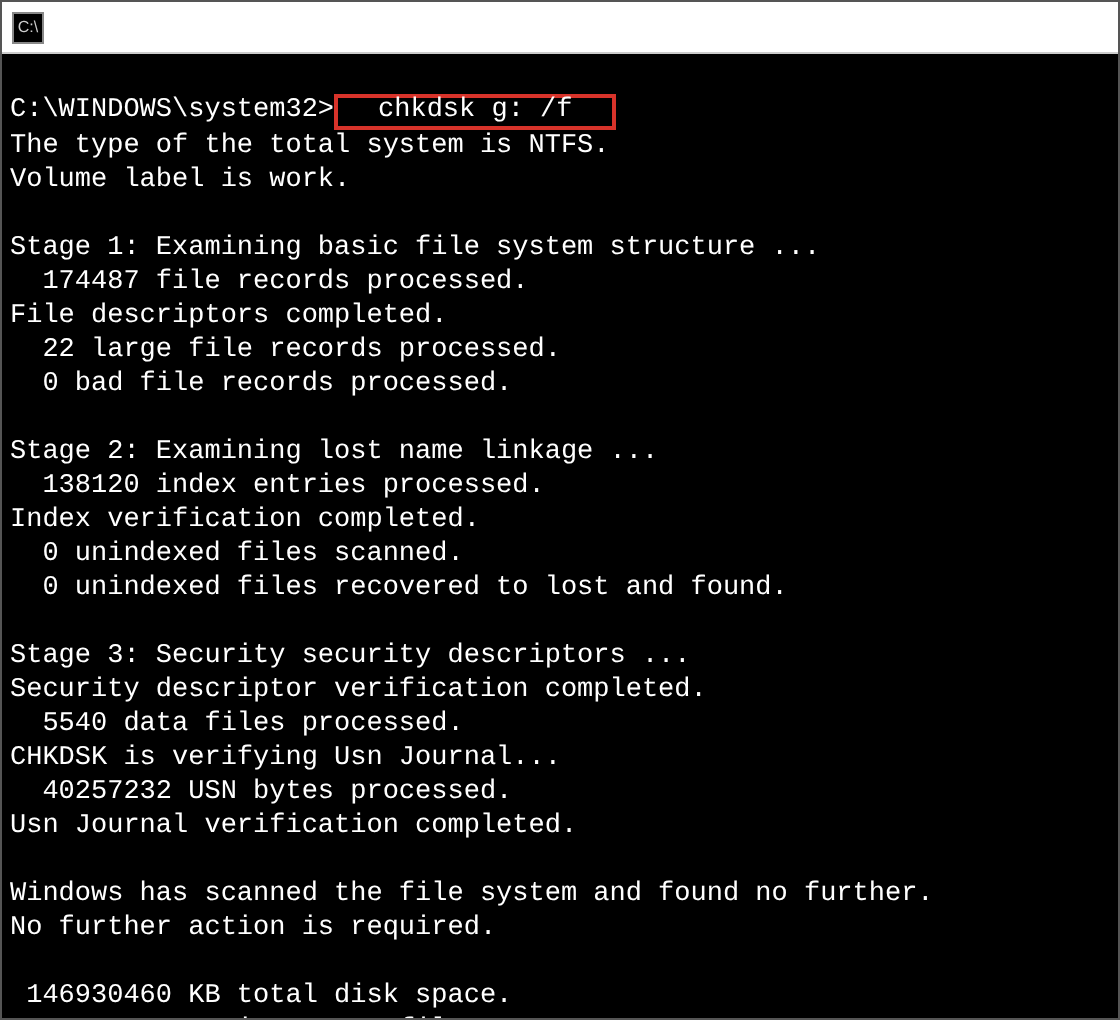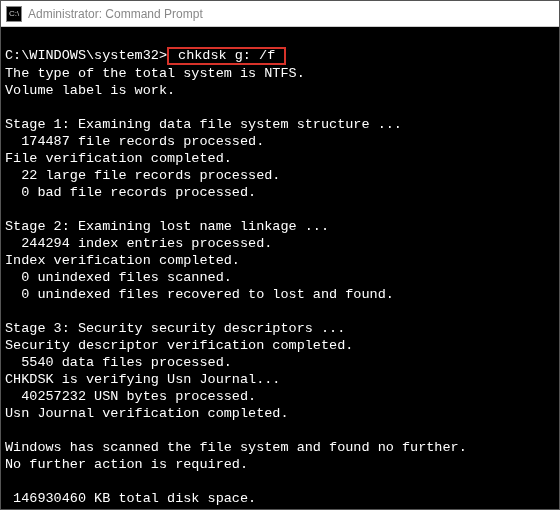--- a/index.html
+++ b/index.html
@@ -38,50 +38,49 @@
     .terminal {
       background: #000;
       color: #fff;
       padding: 3px 4px;
       line-height: 17px;
       font-family: Consolas, "Courier New", monospace;
       white-space: pre;
     }
     .highlight-box {
       border: 2px solid #d8332a;
-      padding: 0 9px;
+      padding: 0 20px;
       display: inline-block;
       line-height: 14px;
       margin-top: -1px;
     }
     .line { white-space: pre; }
   </style>
 </head>
 <body>
 
 <div class="titlebar">
   <div class="title-icon">
       <span>C:\</span>
     </div>
-  <span>Administrator: Command Prompt</span>
 </div>
 
 <div class="terminal">
 <span class="line"><span>C:\WINDOWS\system32&gt;</span><span class="highlight-box"><span>chkdsk g: /f</span></span></span>
 <span class="line">The type of the total system is NTFS.</span>
 <span class="line">Volume label is work.</span>
 <span class="line"></span>
-<span class="line">Stage 1: Examining data file system structure ...</span>
+<span class="line">Stage 1: Examining basic file system structure ...</span>
 <span class="line">  174487 file records processed.</span>
-<span class="line">File verification completed.</span>
+<span class="line">File descriptors completed.</span>
 <span class="line">  22 large file records processed.</span>
 <span class="line">  0 bad file records processed.</span>
 <span class="line"></span>
 <span class="line">Stage 2: Examining lost name linkage ...</span>
-<span class="line">  244294 index entries processed.</span>
+<span class="line">  138120 index entries processed.</span>
 <span class="line">Index verification completed.</span>
 <span class="line">  0 unindexed files scanned.</span>
 <span class="line">  0 unindexed files recovered to lost and found.</span>
 <span class="line"></span>
 <span class="line">Stage 3: Security security descriptors ...</span>
 <span class="line">Security descriptor verification completed.</span>
 <span class="line">  5540 data files processed.</span>
 <span class="line">CHKDSK is verifying Usn Journal...</span>
 <span class="line">  40257232 USN bytes processed.</span>
 <span class="line">Usn Journal verification completed.</span>

